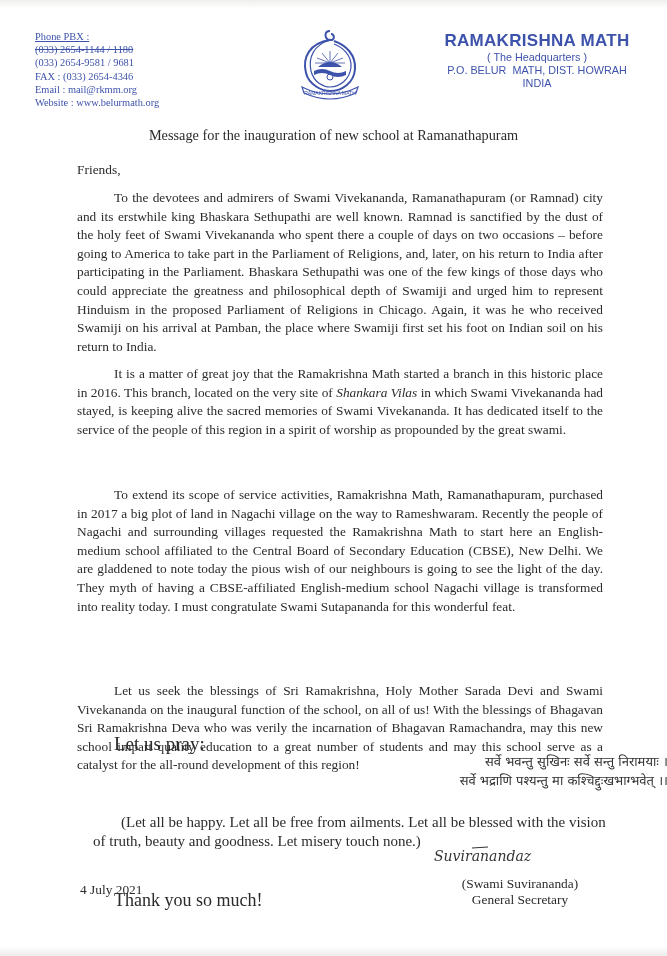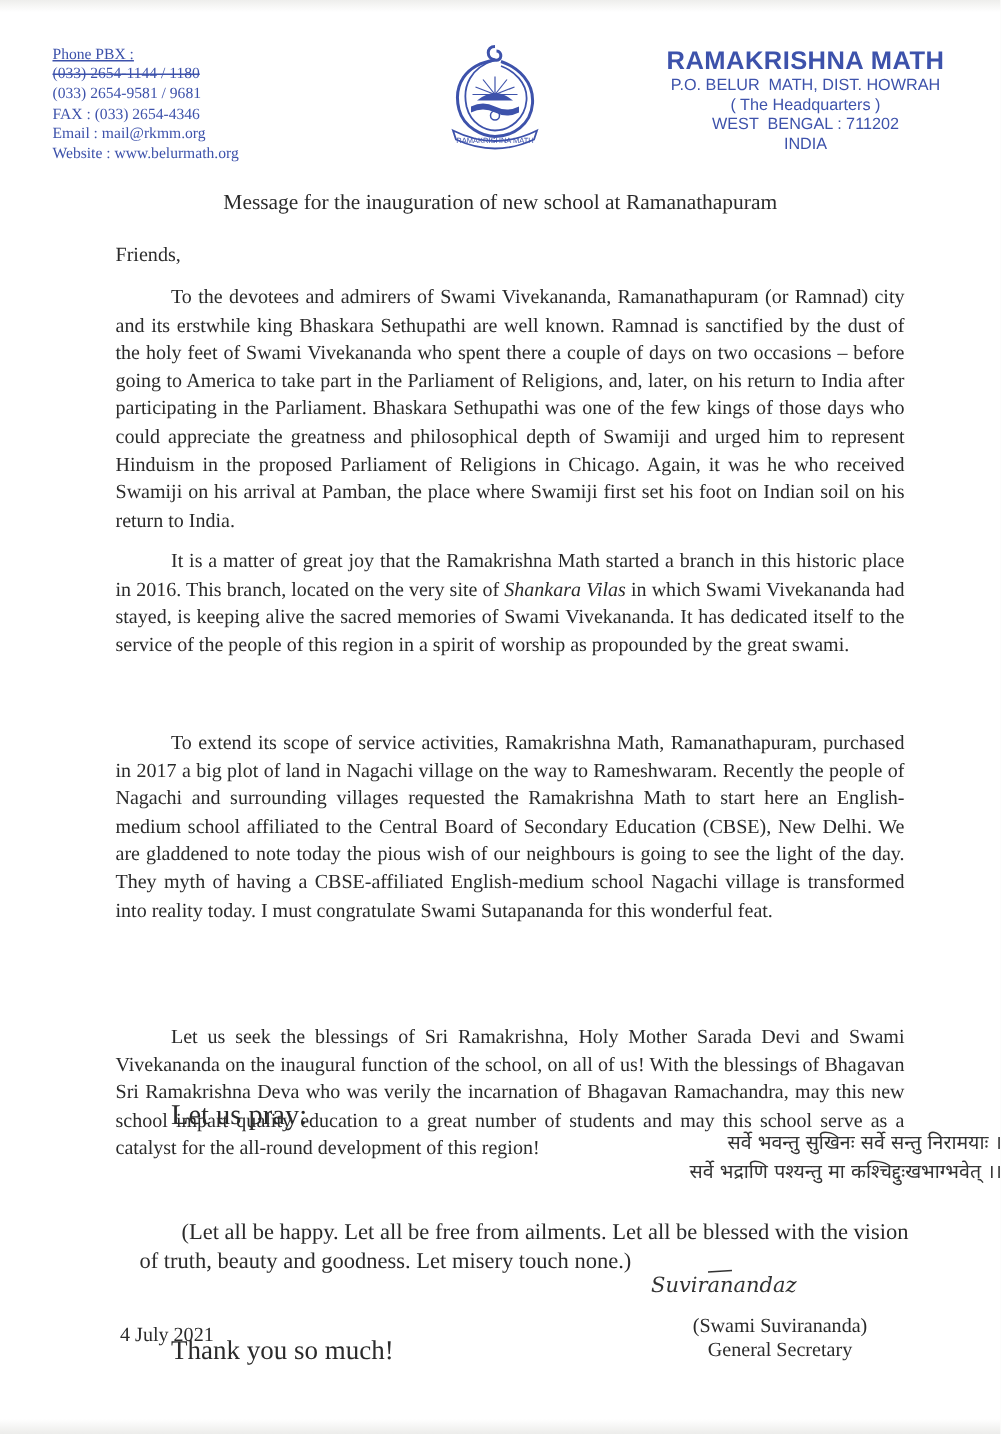--- a/index.html
+++ b/index.html
@@ -94,23 +94,22 @@
     </g>
     <path d="M26 40 Q 38 30 50 40 Z" fill="#3d52ab"></path>
     <path d="M22 44 Q 30 40 38 44 Q 46 48 54 44 L 54 48 Q 46 52 38 48 Q 30 44 22 48 Z" fill="#3d52ab"></path>
     <circle cx="38" cy="50" r="3" fill="none" stroke="#3d52ab" stroke-width="1"></circle>
     <path d="M10 60 Q 38 74 66 60 L 64 66 Q 38 78 12 66 Z" fill="#ffffff" stroke="#3d52ab" stroke-width="1.2"></path>
     <text x="38" y="68" font-size="5" text-anchor="middle" fill="#3d52ab" font-family="Liberation Sans, sans-serif">RAMAKRISHNA MATH</text>
   </svg>
 
   <div class="org">
     <div class="name">RAMAKRISHNA MATH</div>
+    <div class="line">( The Headquarters )</div>
     <div class="line" style="white-space:pre">P.O. BELUR  MATH, DIST. HOWRAH</div>
-    <div class="line">( The Headquarters )</div>
-    <div class="line" style="white-space:pre">WEST  BENGAL : 711202</div>
     <div class="line">INDIA</div>
   </div>
 
   <div class="doc">
     <div class="title">Message for the inauguration of new school at Ramanathapuram</div>
     <div class="greeting">Friends,</div>
 
     <p class="para p1">To the devotees and admirers of Swami Vivekananda, Ramanathapuram (or Ramnad) city and its erstwhile king Bhaskara Sethupathi are well known.  Ramnad is sanctified by the dust of the holy feet of Swami Vivekananda who spent there a couple of days on two occasions – before going to America to take part in the Parliament of Religions, and, later, on his return to India after participating in the Parliament.  Bhaskara Sethupathi was one of the few kings of those days who could appreciate the greatness and philosophical depth of Swamiji and urged him to represent Hinduism in the proposed Parliament of Religions in Chicago.  Again, it was he who received Swamiji on his arrival at Pamban, the place where Swamiji first set his foot on Indian soil on his return to India.</p>
     <p class="para p2"><span>It is a matter of great joy that the Ramakrishna Math started a branch in this historic place in 2016.  This branch, located on the very site of </span><i class="it">Shankara Vilas</i><span> in which Swami Vivekananda had stayed, is keeping alive the sacred memories of Swami Vivekananda.  It has dedicated itself to the service of the people of this region in a spirit of worship as propounded by the great swami.</span></p>
     <p class="para p3">To extend its scope of service activities, Ramakrishna Math, Ramanathapuram, purchased in 2017 a big plot of land in Nagachi village on the way to Rameshwaram. Recently the people of Nagachi and surrounding villages requested the Ramakrishna Math to start here an English-medium school affiliated to the Central Board of Secondary Education (CBSE), New Delhi. We are gladdened to note today the pious wish of our neighbours is going to see the light of the day. They myth of having a CBSE-affiliated English-medium school Nagachi village is transformed into reality today. I must congratulate Swami Sutapananda for this wonderful feat.</p>

